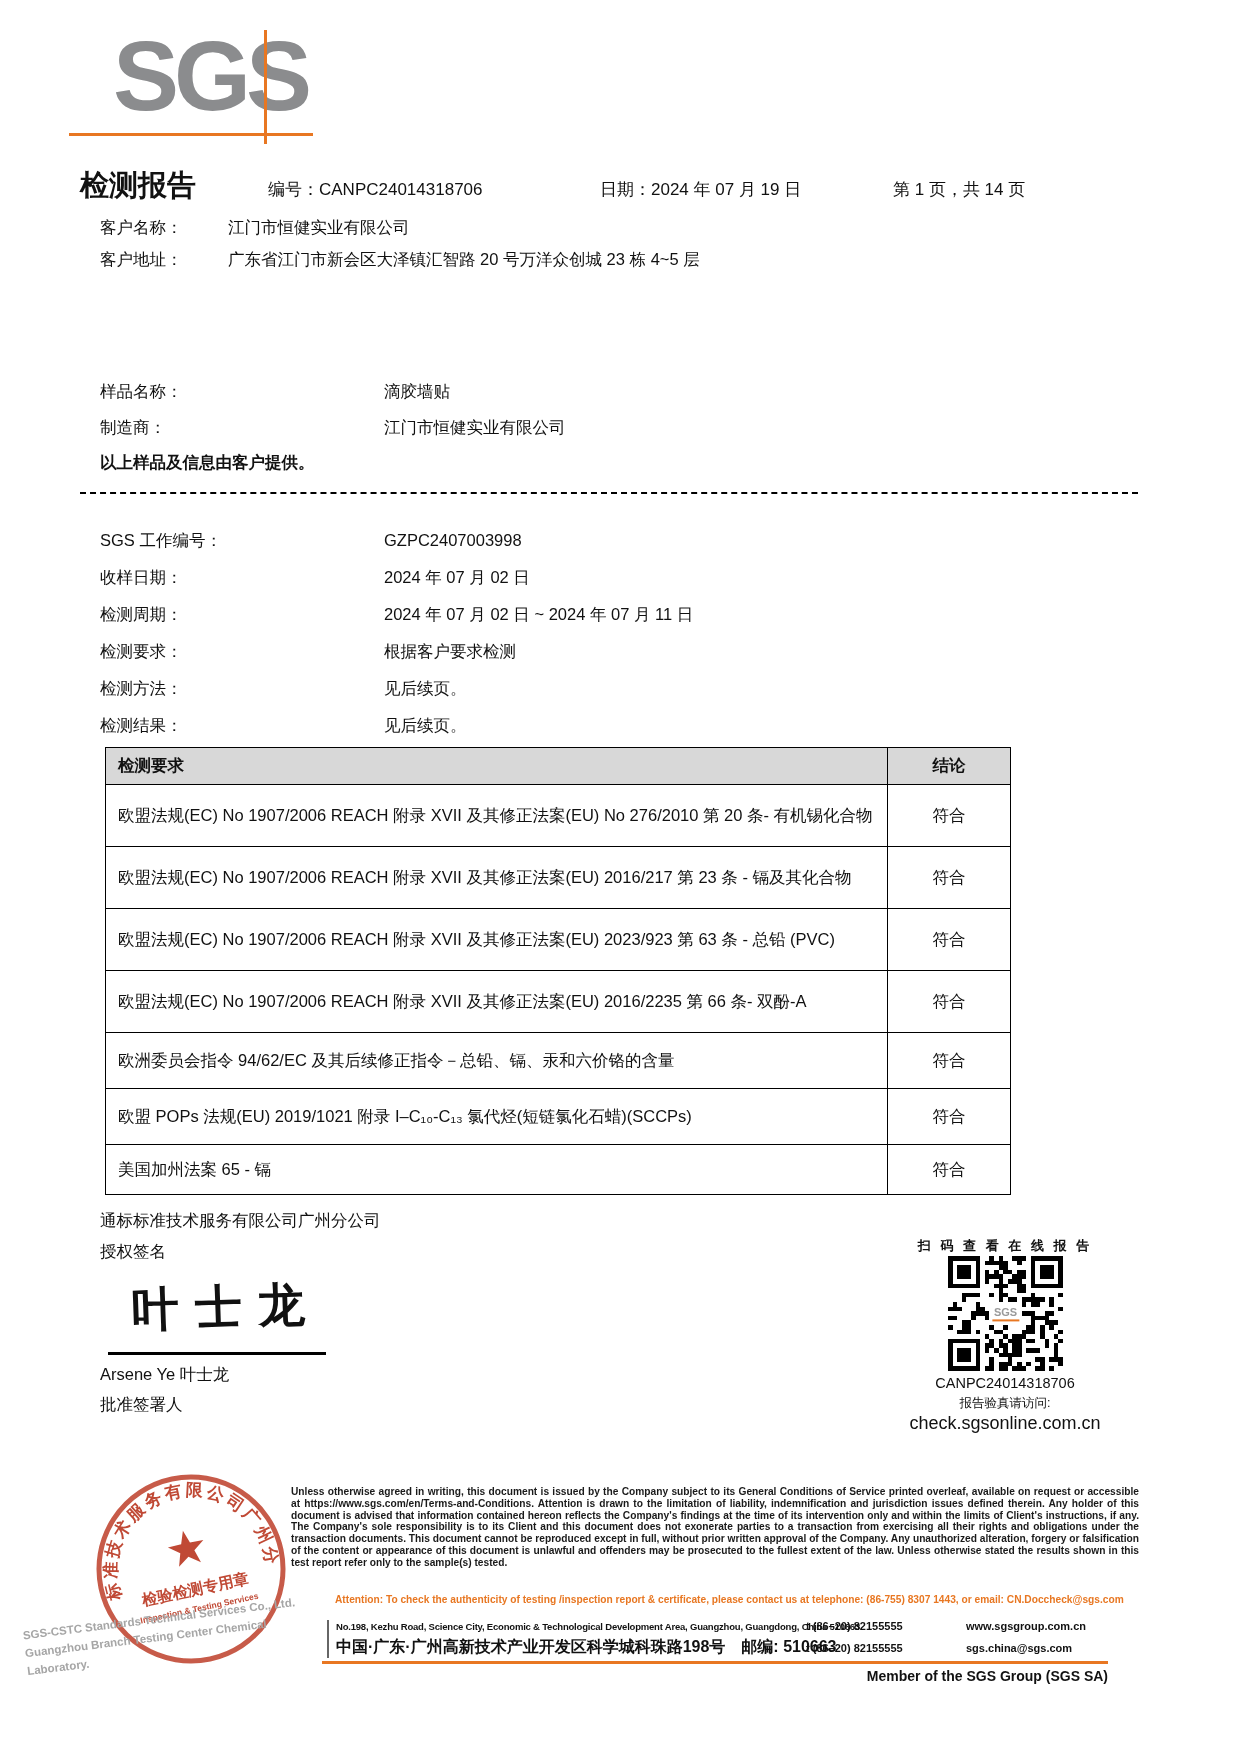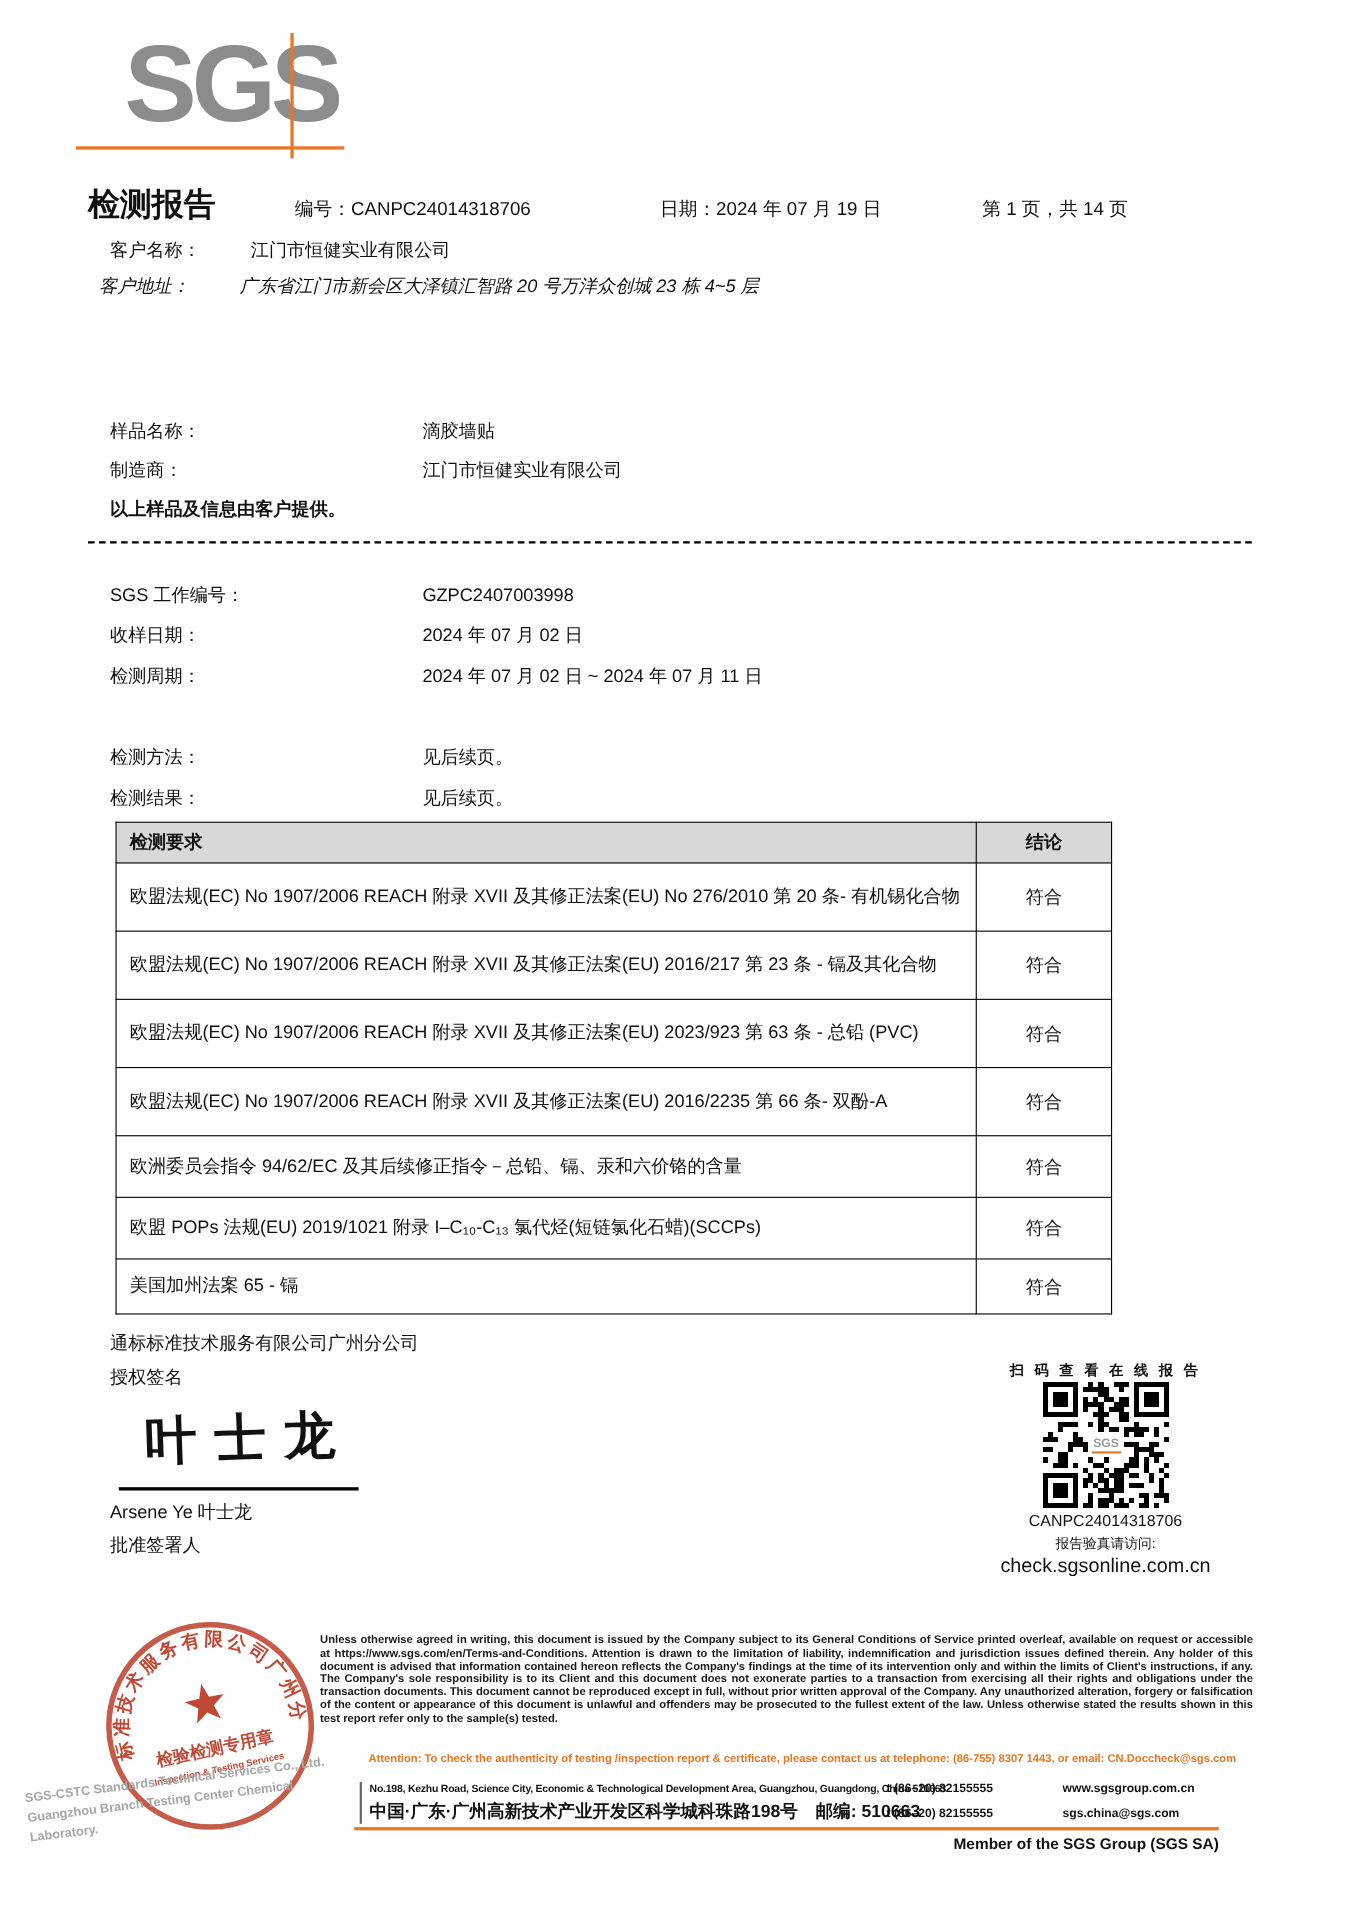--- a/index.html
+++ b/index.html
@@ -23,21 +23,21 @@
   .hdr-item { position:absolute; top:178px; font-size:17px; white-space:nowrap; }
   .hdr-no   { left:268px; }
   .hdr-date { left:600px; }
   .hdr-page { left:893px; }
   
   .lv { position:absolute; font-size:16.5px; white-space:nowrap; }
   .lv .lab { display:inline-block; }
   
   .client-name  { left:100px; top:217px; }
   .client-name .lab, .client-addr .lab { width:128px; }
-  .client-addr  { left:90px; top:249px;font-style:italic; }
+  .client-addr  { left:100px; top:249px; }
   
   .sample-name  { left:100px; top:381px; }
   .sample-manu  { left:100px; top:417px; }
   .sample-name .lab, .sample-manu .lab, .job .lab { width:284px; }
   .provided-note{ left:100px; top:452px;font-weight:bold; }
   .dash-line {
     position:absolute; left:80px; top:492px; width:1058px; height:0;
     border-top:2.5px dashed #000;
   }
   
@@ -134,20 +134,21 @@
 
   <div class="lv sample-name"><span class="lab">样品名称：</span><span>滴胶墙贴</span></div>
   <div class="lv sample-manu"><span class="lab">制造商：</span><span>江门市恒健实业有限公司</span></div>
   <div class="lv provided-note">以上样品及信息由客户提供。</div>
 
   <div class="dash-line"></div>
 
   <div class="lv job job-0"><span class="lab">SGS 工作编号：</span><span>GZPC2407003998</span></div>
   <div class="lv job job-1"><span class="lab">收样日期：</span><span>2024 年 07 月 02 日</span></div>
   <div class="lv job job-2"><span class="lab">检测周期：</span><span>2024 年 07 月 02 日 ~ 2024 年 07 月 11 日</span></div>
+  <div class="lv job job-3"><span class="lab">检测要求：</span><span>根据客户要求检测</span></div>
   <div class="lv job job-4"><span class="lab">检测方法：</span><span>见后续页。</span></div>
   <div class="lv job job-5"><span class="lab">检测结果：</span><span>见后续页。</span></div>
 
   <table class="results">
     <colgroup>
         <col style="width:782px">
         <col style="width:123px">
       </colgroup>
     <tbody>
         <tr>

